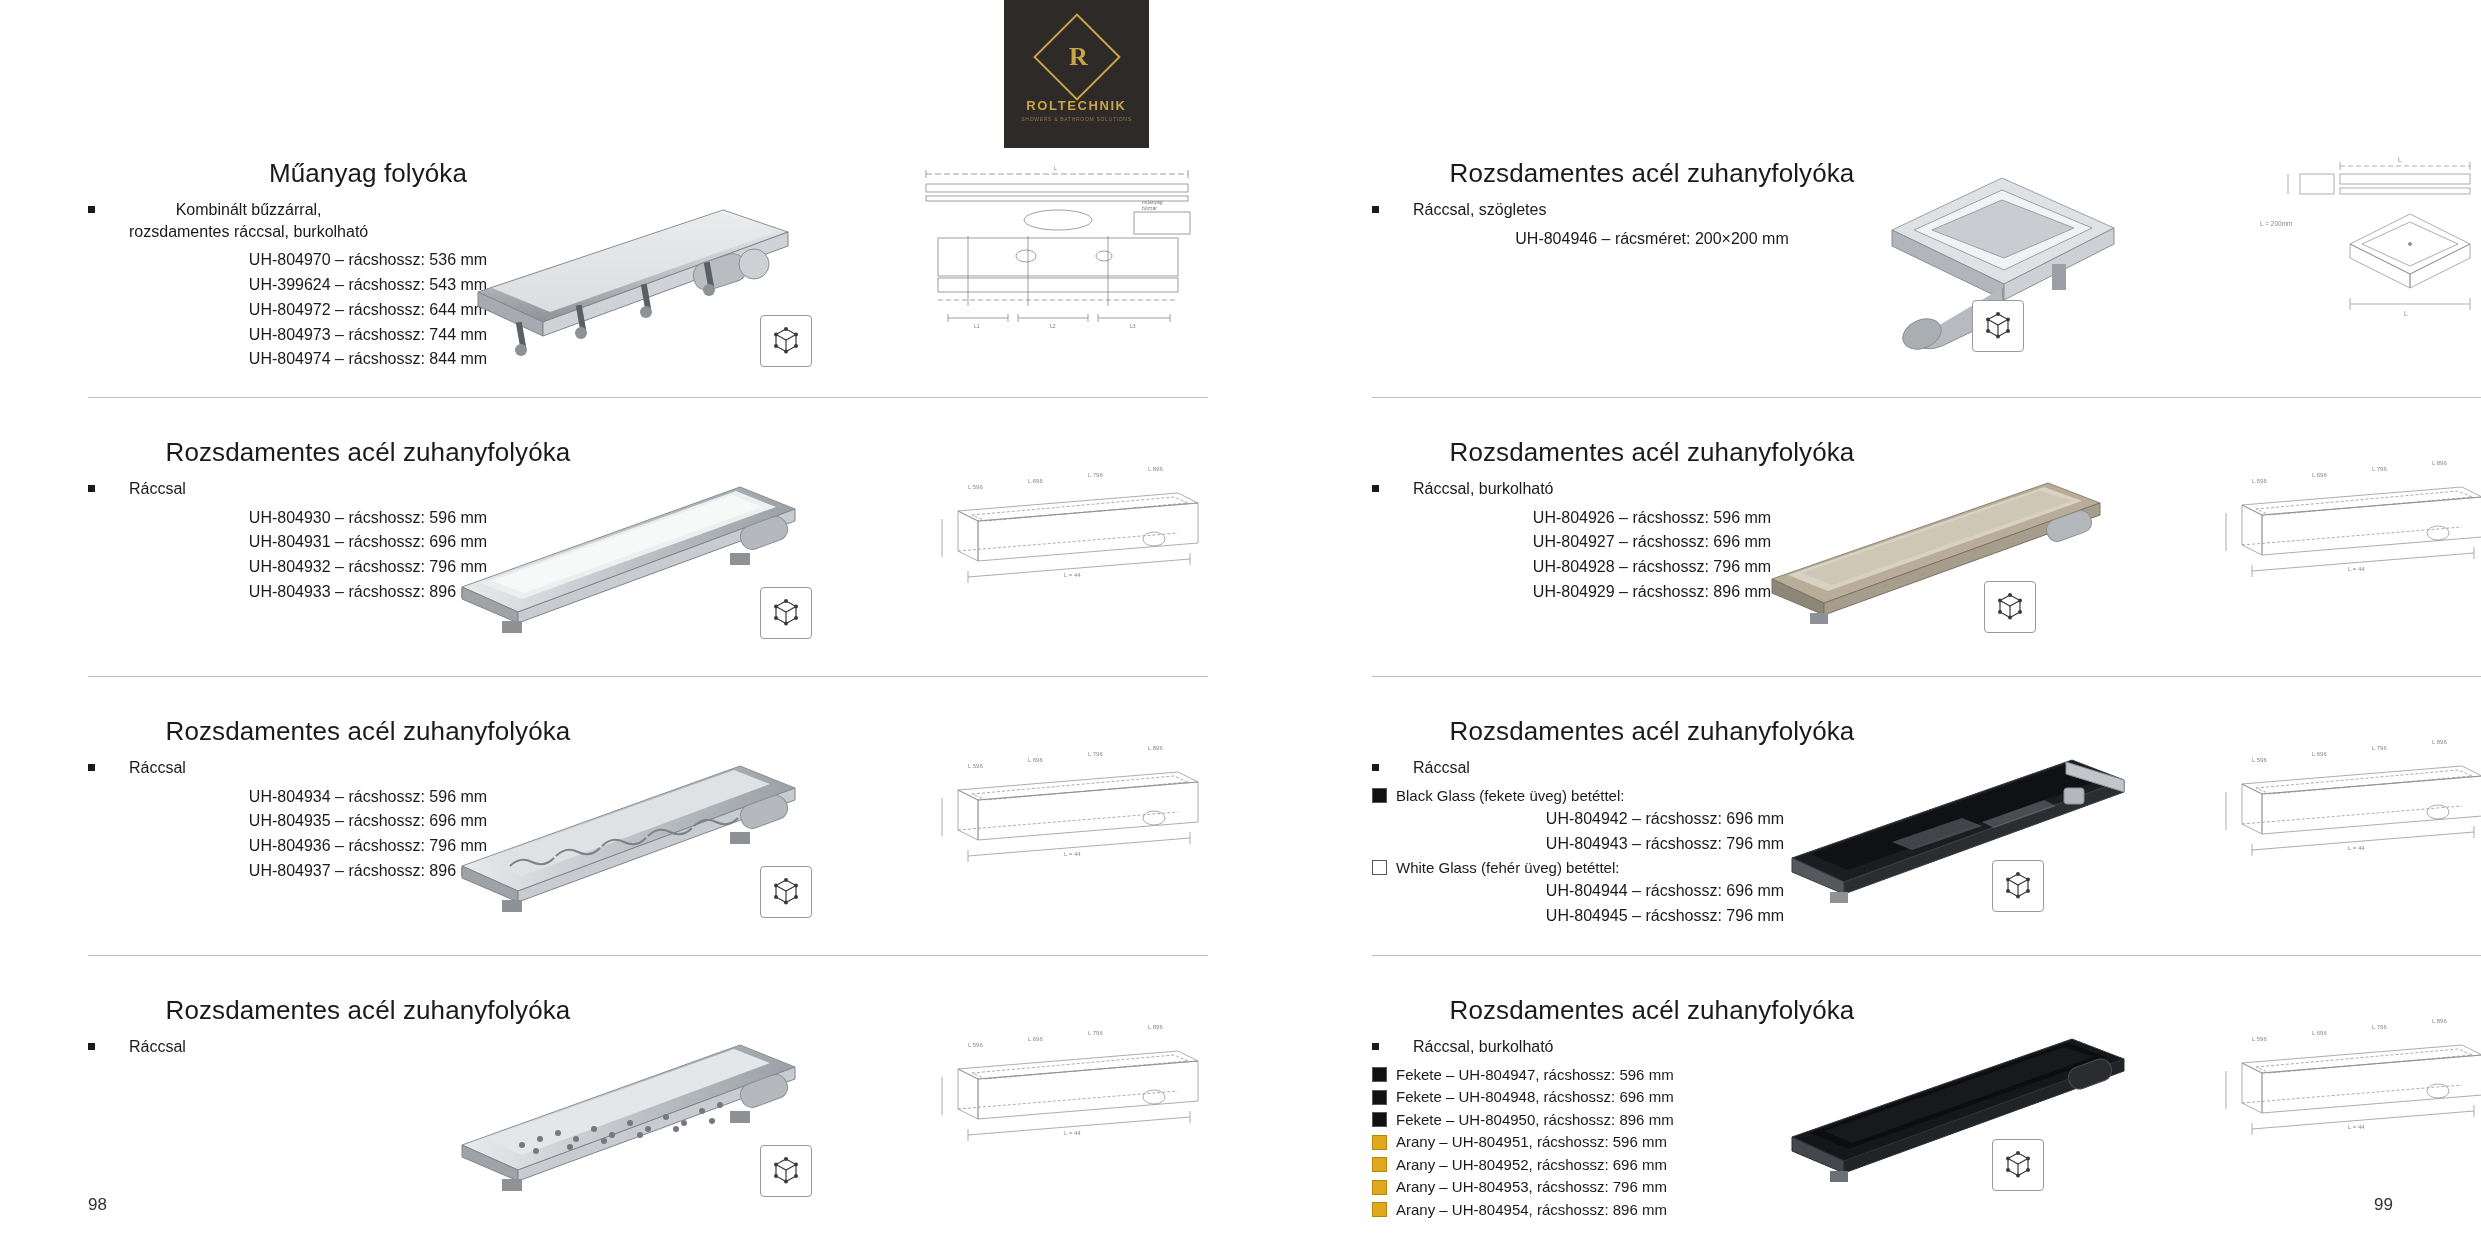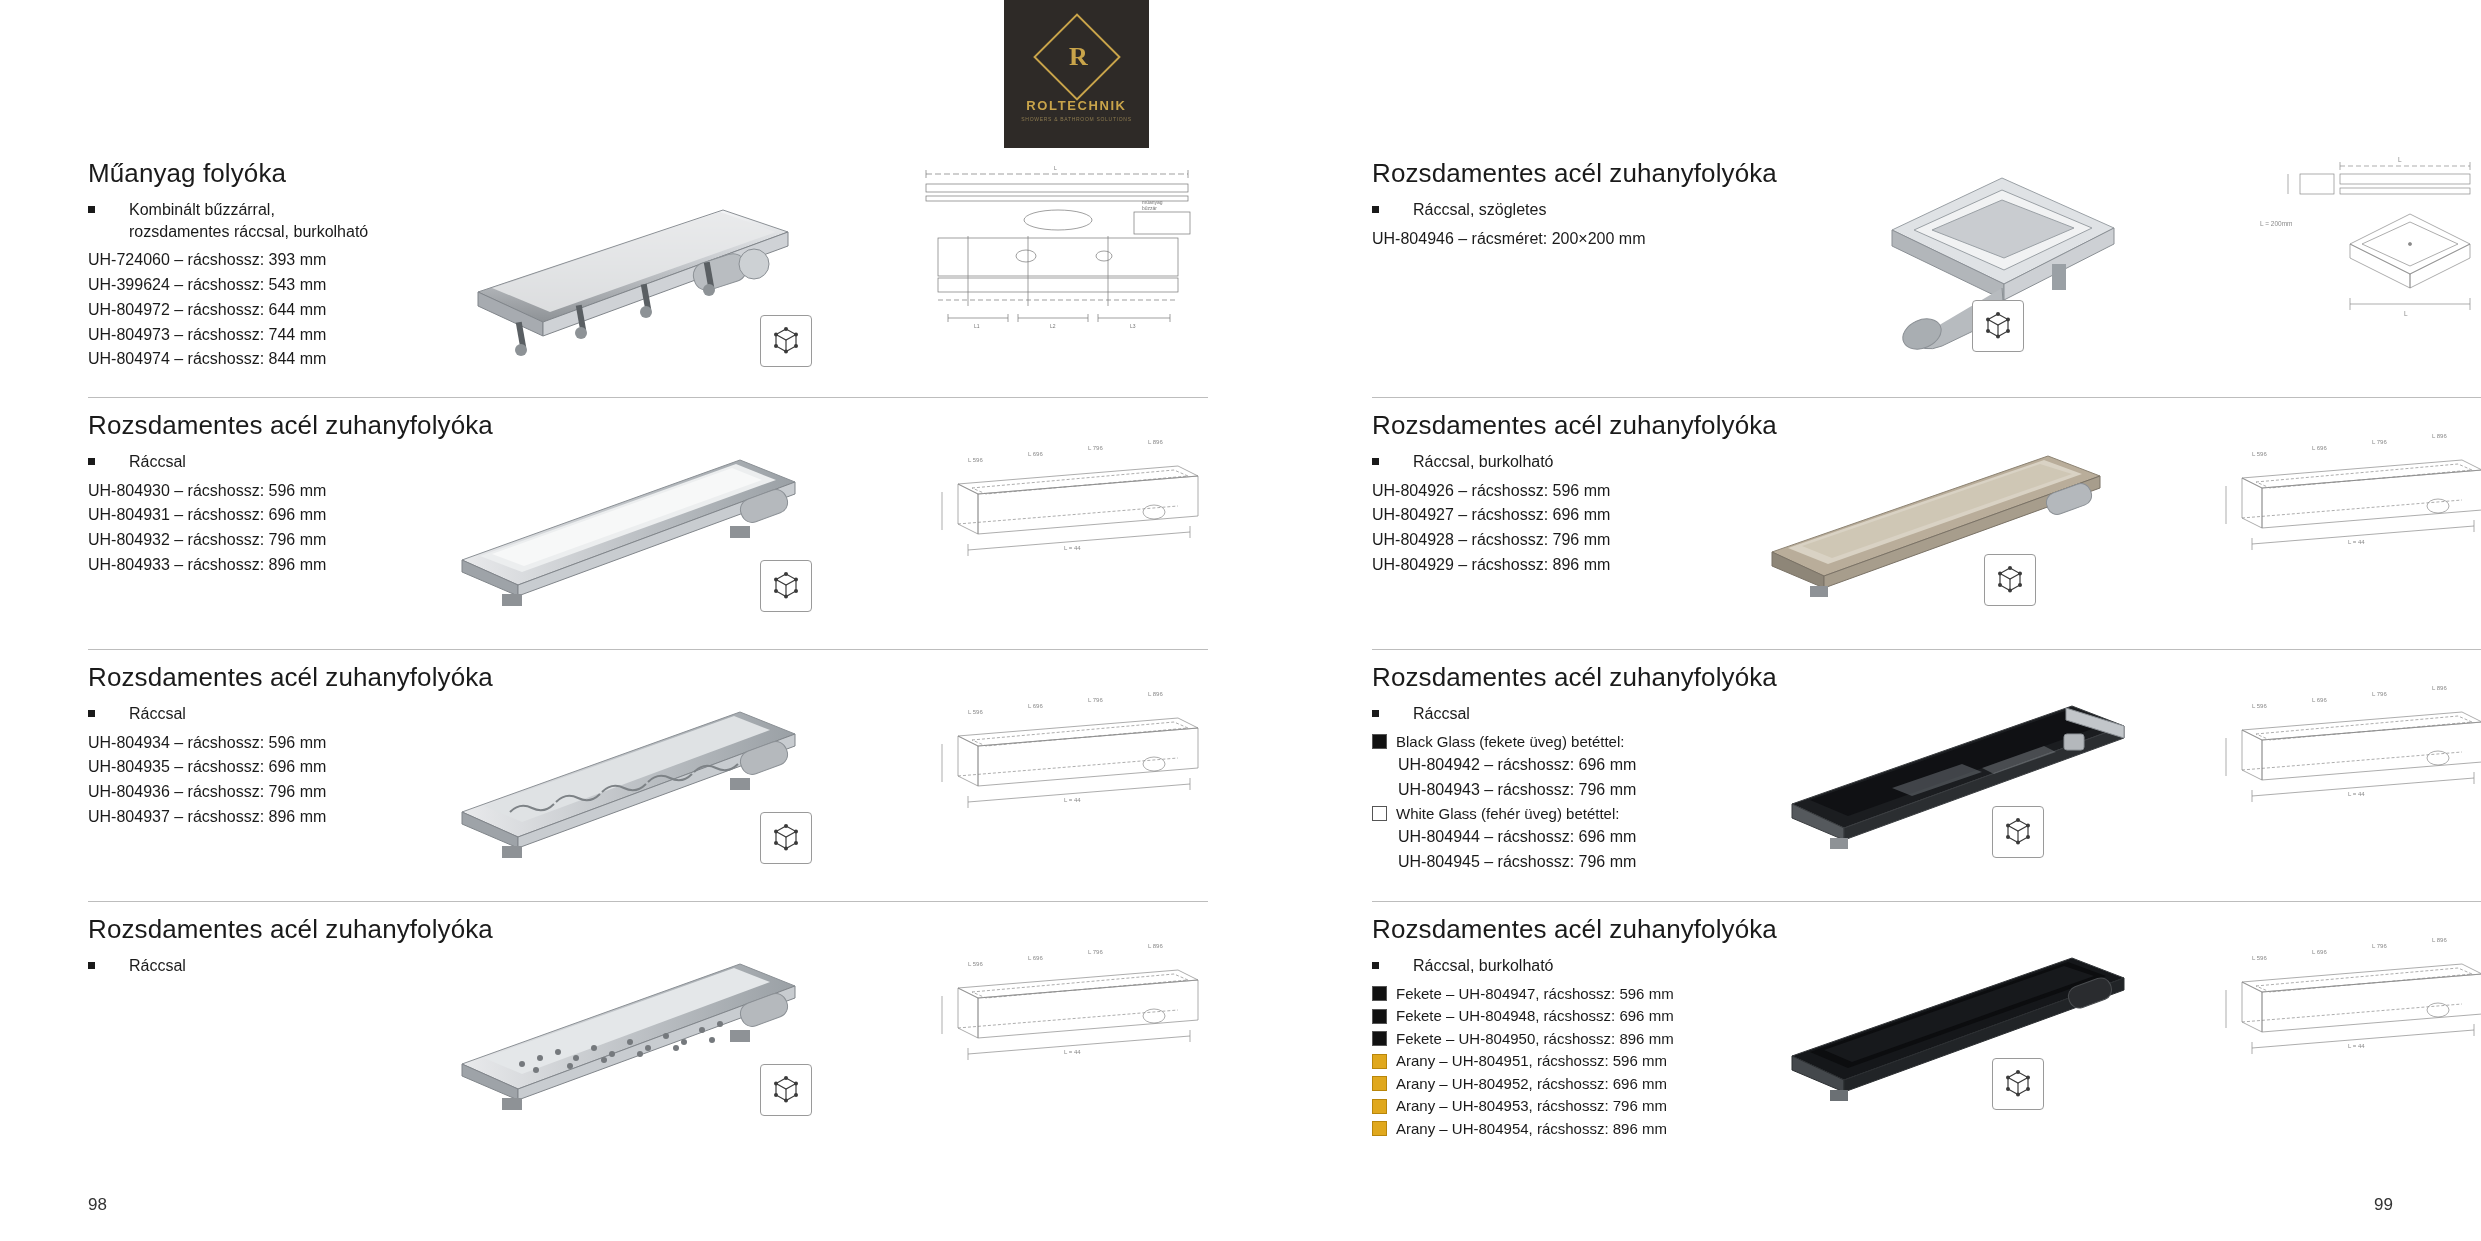--- a/index.html
+++ b/index.html
@@ -60,22 +60,23 @@
     top: 150px;
     width: 1120px;
   }
   .col-left  { left: 88px; }
   .col-right { left: 1372px; }
 
   .block {
     position: relative;
     border-bottom: 1px solid #bdbdbd;
     padding-bottom: 14px;
-    margin-bottom: 4px;
+    margin-bottom: 31px;
     min-height: 248px;
+    text-align: center;
   }
   .block.last { border-bottom: none; }
 
   .txt {
     width: 560px;
     padding-top: 8px;
   }
   .b-title {
     font-size: 26px;
     color: #1a1a1a;
@@ -181,21 +182,21 @@
       <div class="txt">
         <h2 class="b-title">Műanyag folyóka</h2>
         <div class="b-sub">
           <span class="sq"></span>
           <span class="sub-wrap">
             <span>Kombinált bűzzárral,</span><br>
             <span>rozsdamentes ráccsal, burkolható</span>
           </span>
         </div>
         <div class="b-lines">
-          <p class="b-line">UH-724060 – rácshossz: 393 mm</p>
+          <p class="b-line">UH-804970 – rácshossz: 536 mm</p>
           <p class="b-line">UH-399624 – rácshossz: 543 mm</p>
           <p class="b-line">UH-804972 – rácshossz: 644 mm</p>
           <p class="b-line">UH-804973 – rácshossz: 744 mm</p>
           <p class="b-line">UH-804974 – rácshossz: 844 mm</p>
         </div>
       </div>
 
       <div class="photo" style="left:370px; top:22px; width:350px; height:190px;">
         <svg width="350" height="190" viewBox="0 0 350 190">
           <defs>

